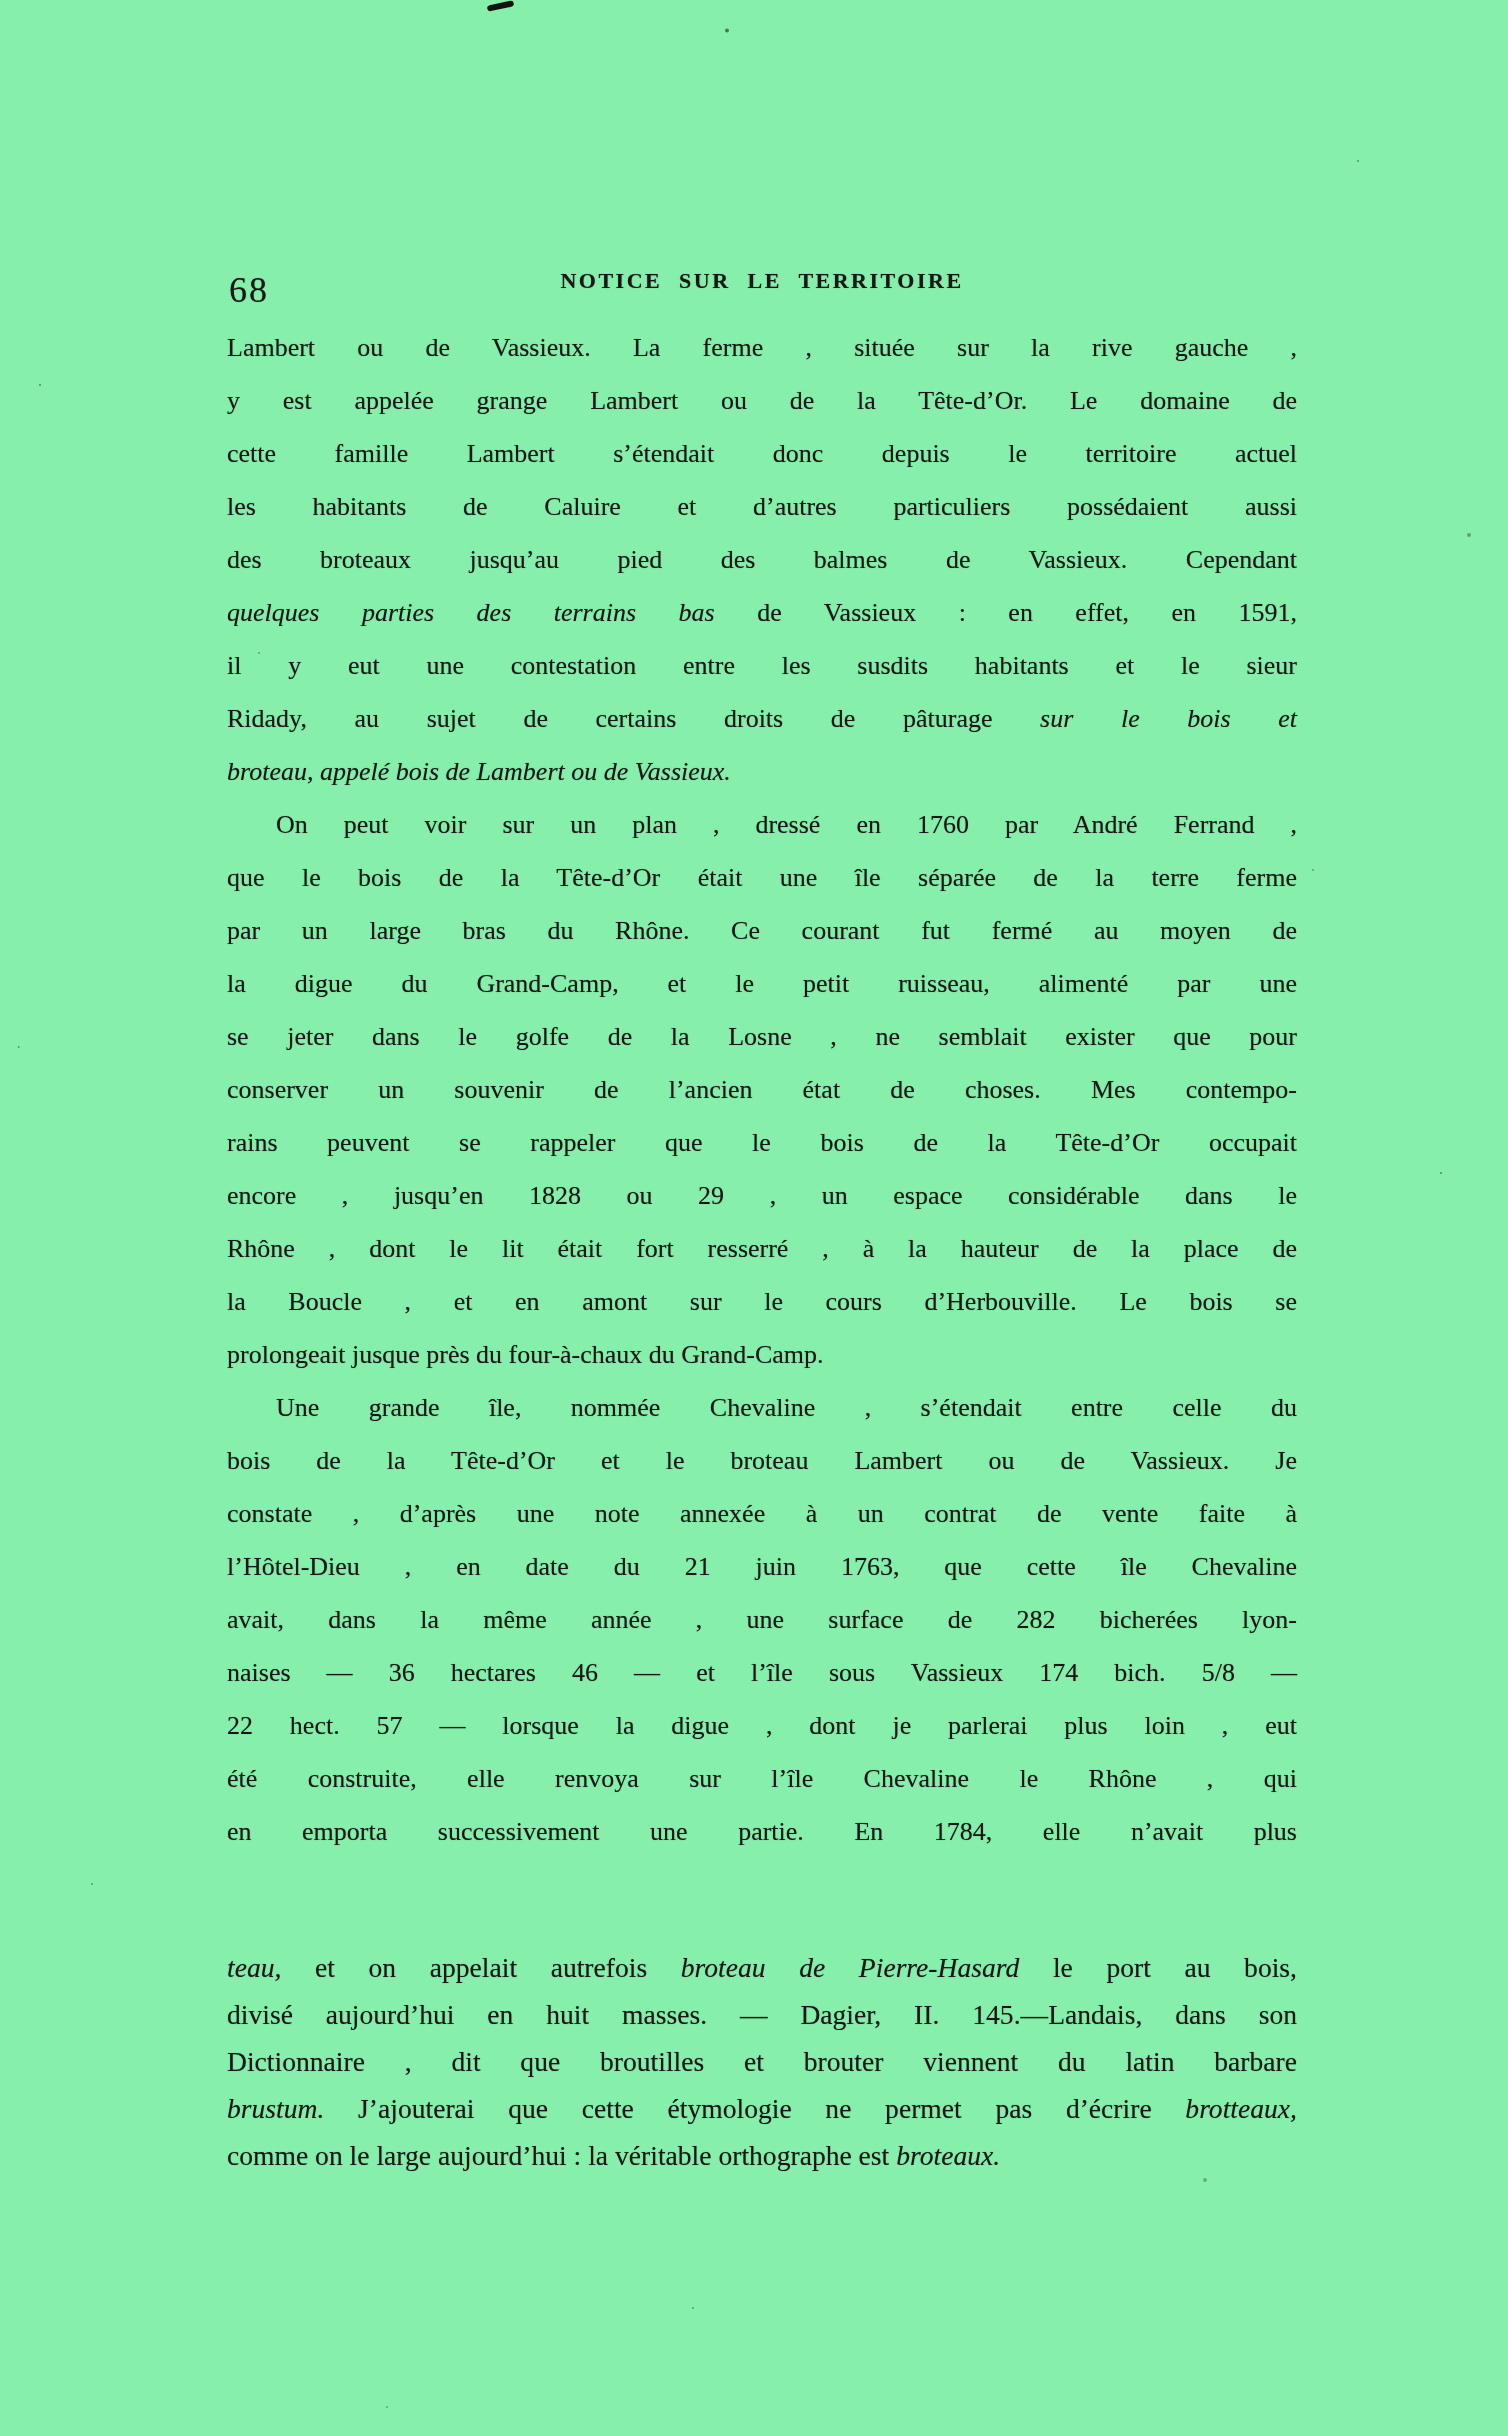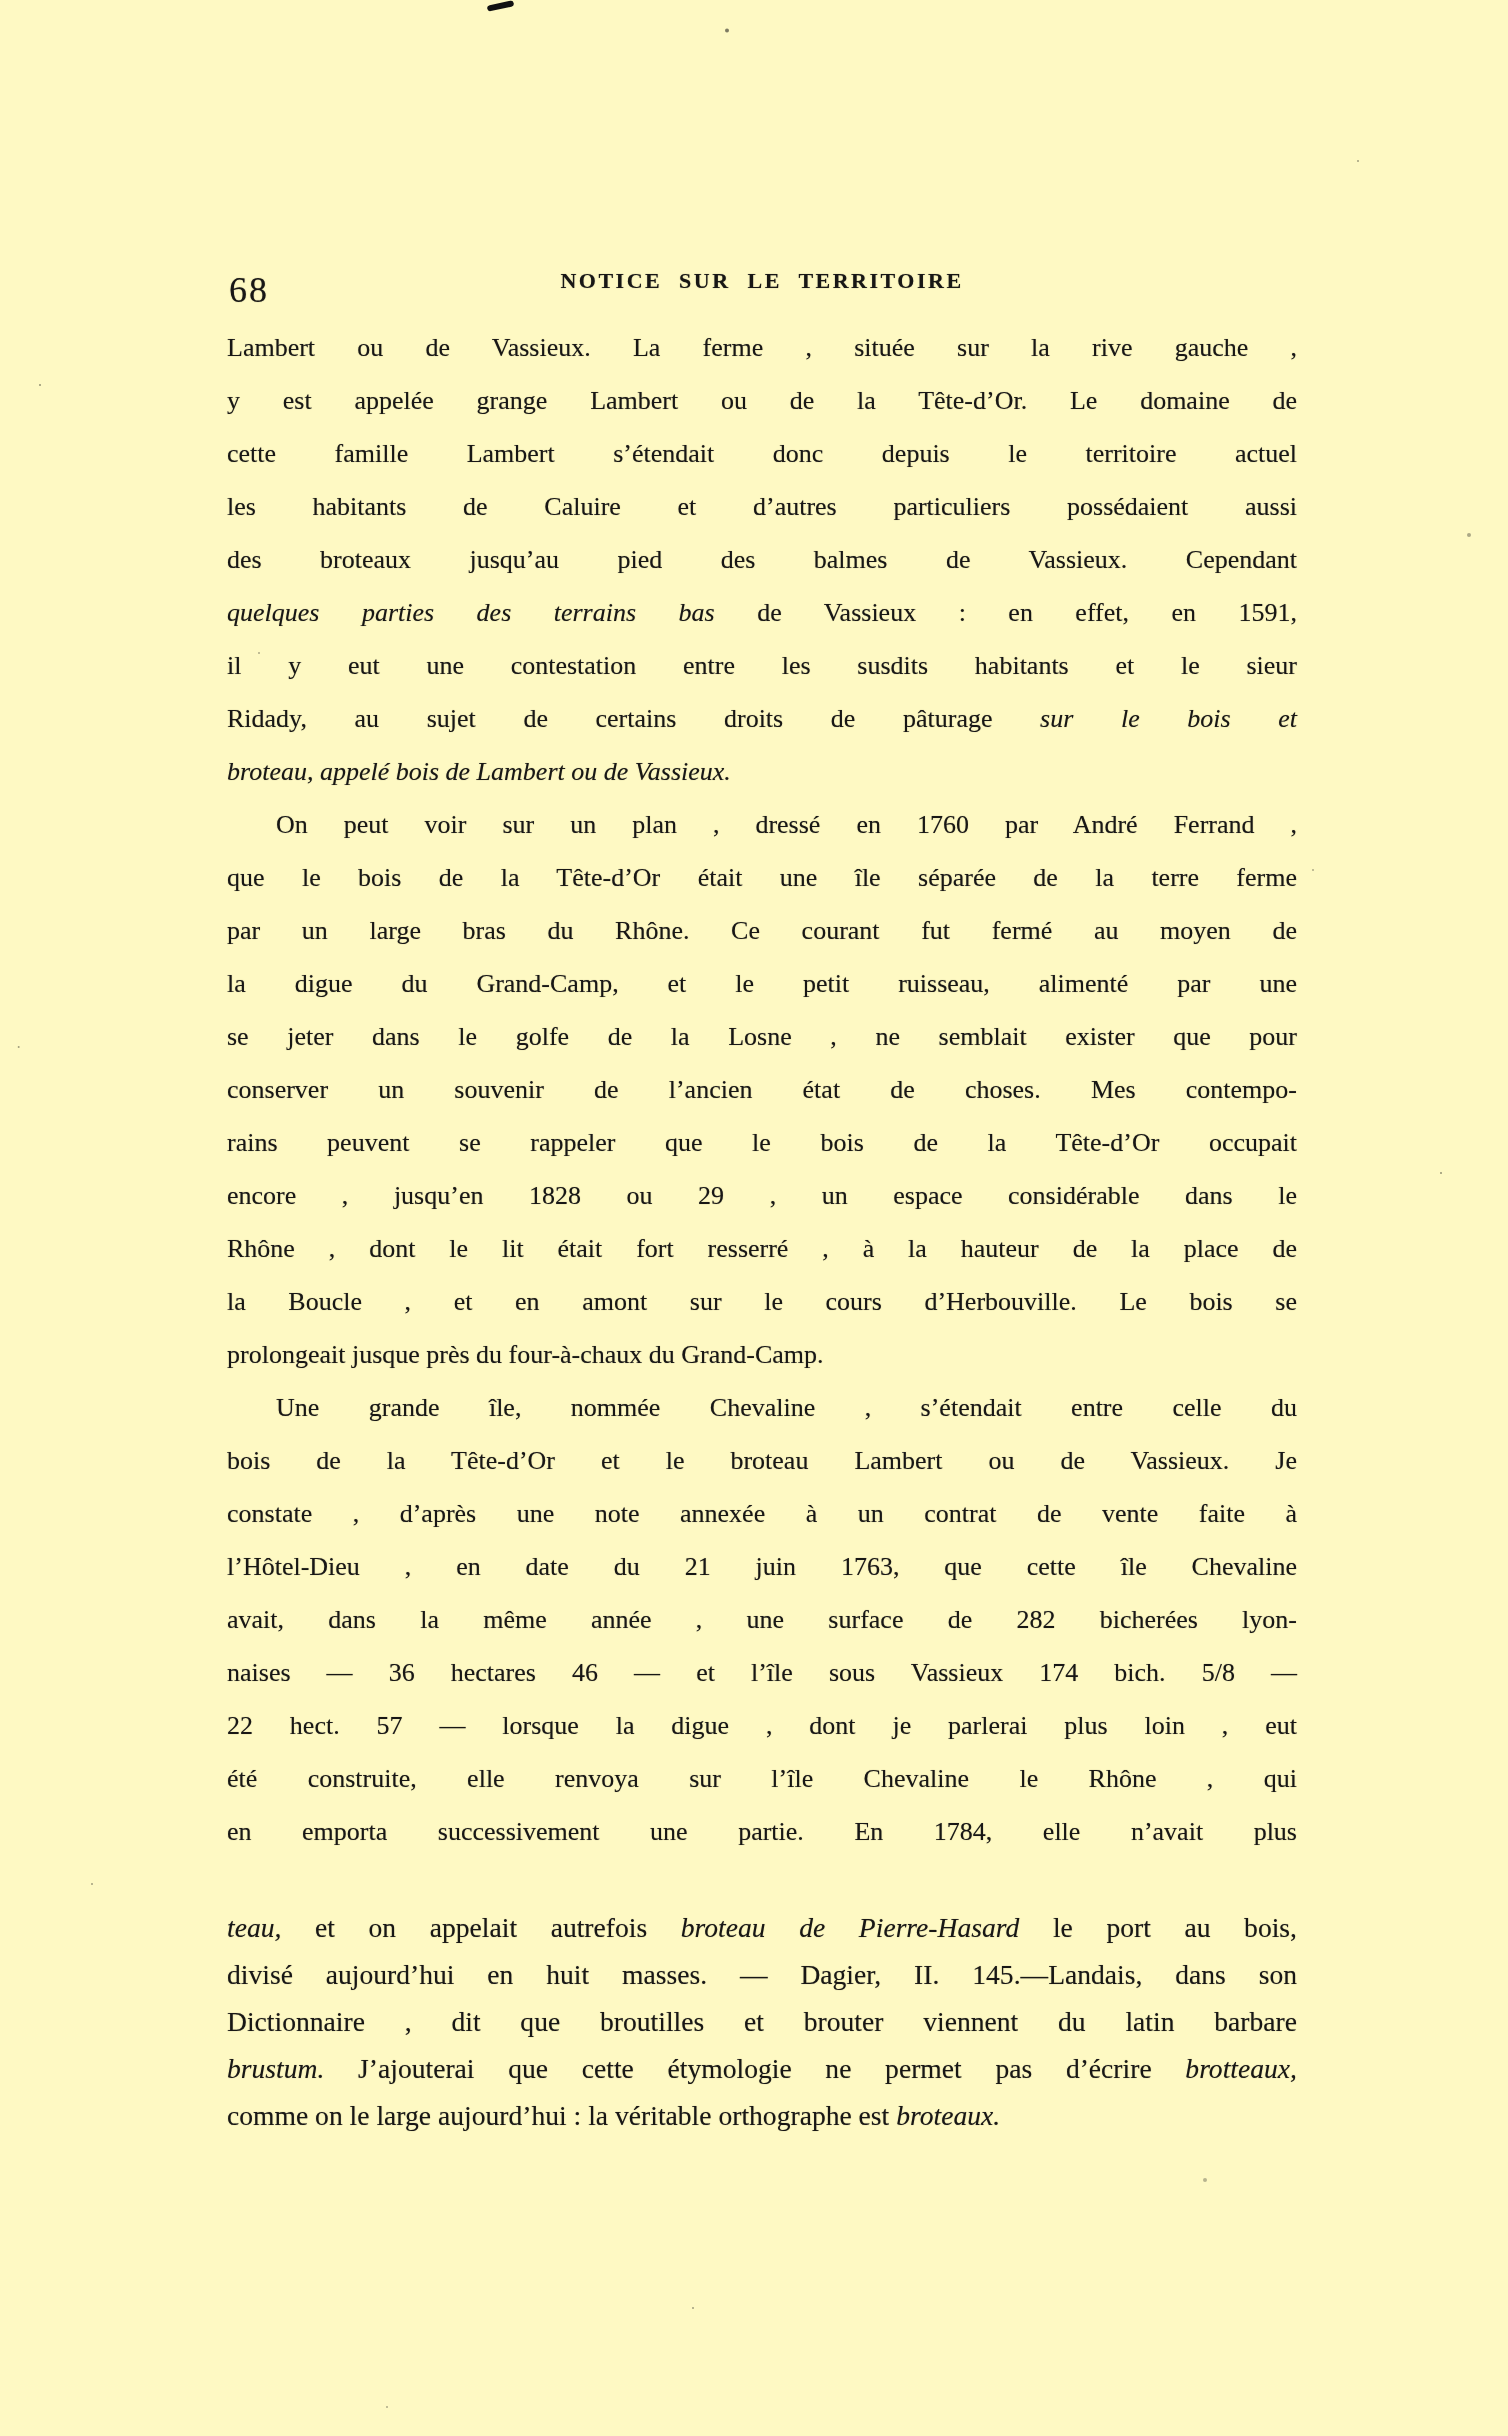--- a/index.html
+++ b/index.html
@@ -1,20 +1,20 @@
 <!DOCTYPE html>
 <html><head>
 <meta charset="utf-8">
 <style>
   * { margin:0; padding:0; box-sizing:border-box; }
   html,body { background:#ffffff; }
   .page {
     position:relative;
     width:1508px; height:2436px;
-    background:#fef9c3;
+    background:#86efac;
     font-family:"Liberation Serif","DejaVu Serif",serif;
     color:#181715;
     overflow:hidden;
   }
   
   .specks {
     position:absolute; left:0; top:0; width:2px; height:2px;
     background:transparent; border-radius:50%;
     box-shadow:
       726px 29.6px 0 1px rgba(20,20,20,.55),
@@ -49,21 +49,21 @@
     display:block; text-align:center;
     font-size:22px; font-weight:bold;
     letter-spacing:2.5px; word-spacing:8.9px;
   }
   .body-text {
     position:absolute; top:321px; left:227px; width:1070px;
     font-size:26px; line-height:53px;
     text-shadow:0 0 1px rgba(20,20,20,.4);
   }
   .footnote-section {
-    position:absolute; top:1904px; left:227px; width:1070px;
+    position:absolute; top:1944px; left:227px; width:1070px;
     font-size:27.6px; line-height:47px;
     text-shadow:0 0 1px rgba(20,20,20,.4);
   }
   .line { text-align:justify; text-align-last:justify; }
   .line-left { text-align-last:left; }
   .line-indent { text-indent:49px; }
   .it { font-style:italic; }
 </style>
 </head>
 <body>

